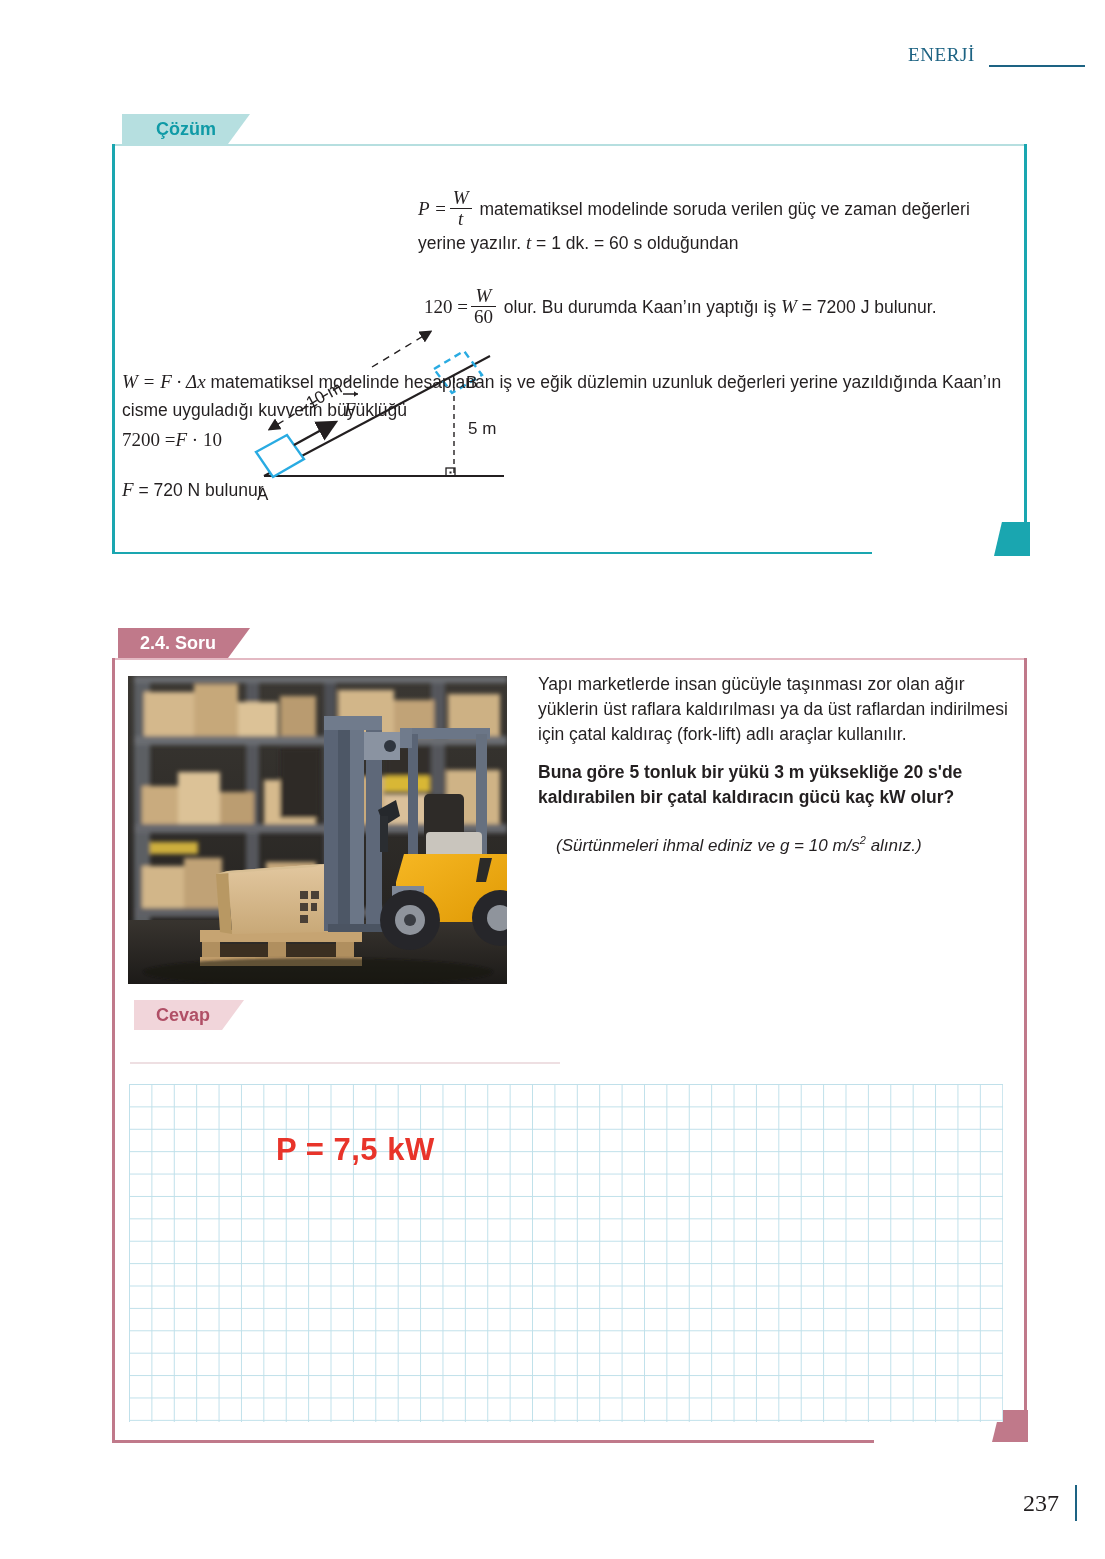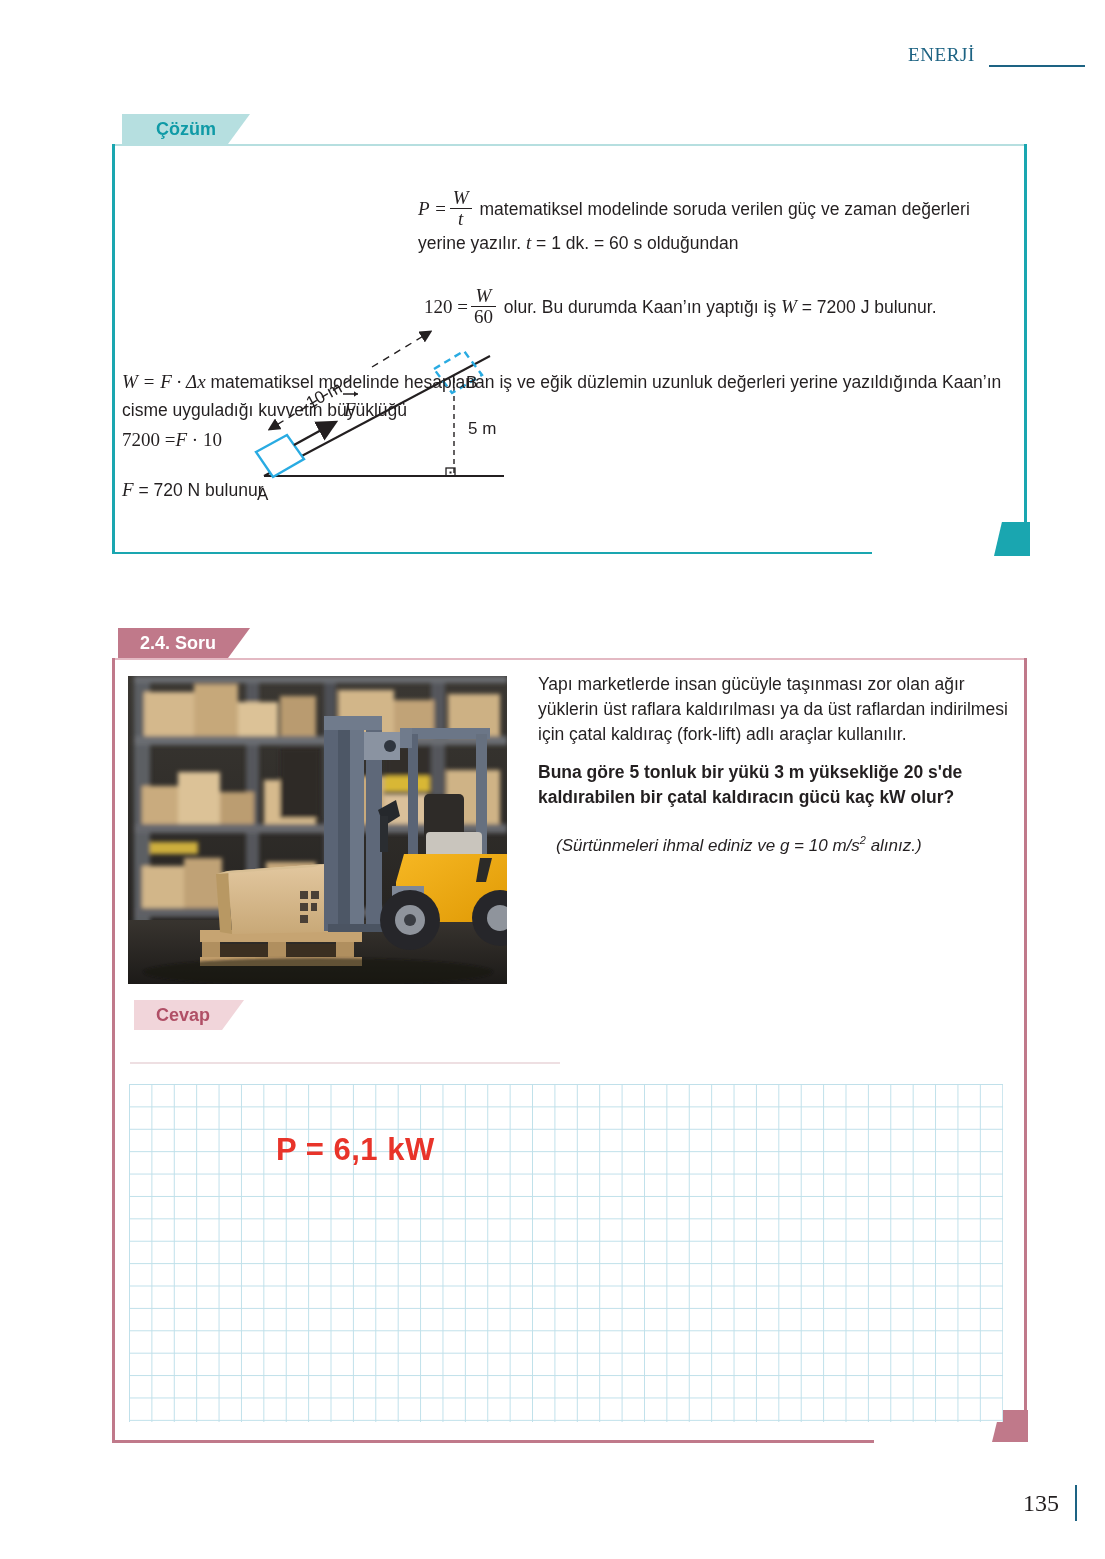--- a/index.html
+++ b/index.html
@@ -495,16 +495,16 @@
 </div>
 
 <div id="q-intro">Yapı marketlerde insan gücüyle taşınması zor olan ağır yüklerin üst raflara kaldırılması ya da üst raflardan indirilmesi için çatal kaldıraç (fork-lift) adlı araçlar kullanılır.</div>
 <div id="q-bold">Buna göre 5 tonluk bir yükü 3 m yüksekliğe 20 s'de kaldırabilen bir çatal kaldıracın gücü kaç kW olur?</div>
 <div id="q-note"><span>(Sürtünmeleri ihmal ediniz ve g = 10 m/s</span><sup>2</sup><span> alınız.)</span></div>
 
 <div class="tab-label tab-cevap" id="cevap-tab">Cevap</div>
 <div id="cevap-rule"></div>
 
 <div id="answer-grid"></div>
-<div id="answer-text">P = 6,1 kW</div>
-
-<div id="page-number">135</div>
+<div id="answer-text">P = 7,5 kW</div>
+
+<div id="page-number">237</div>
 <div id="footer-rule"></div>
 
 </body></html>

